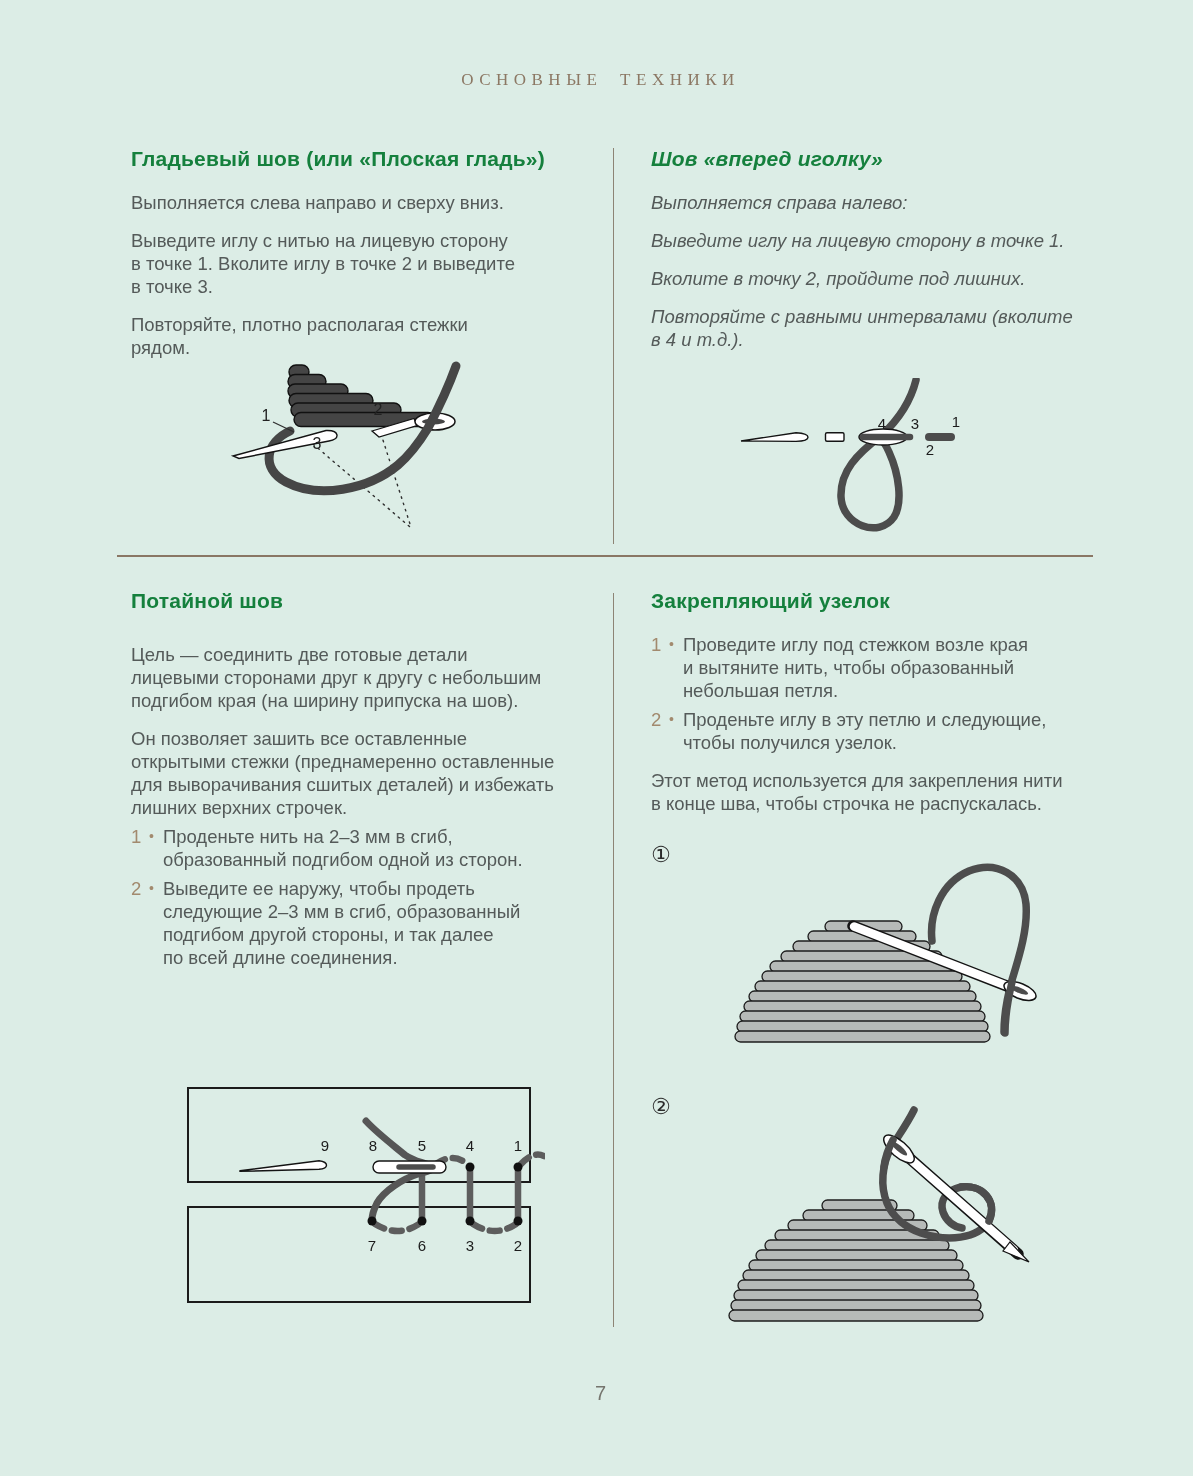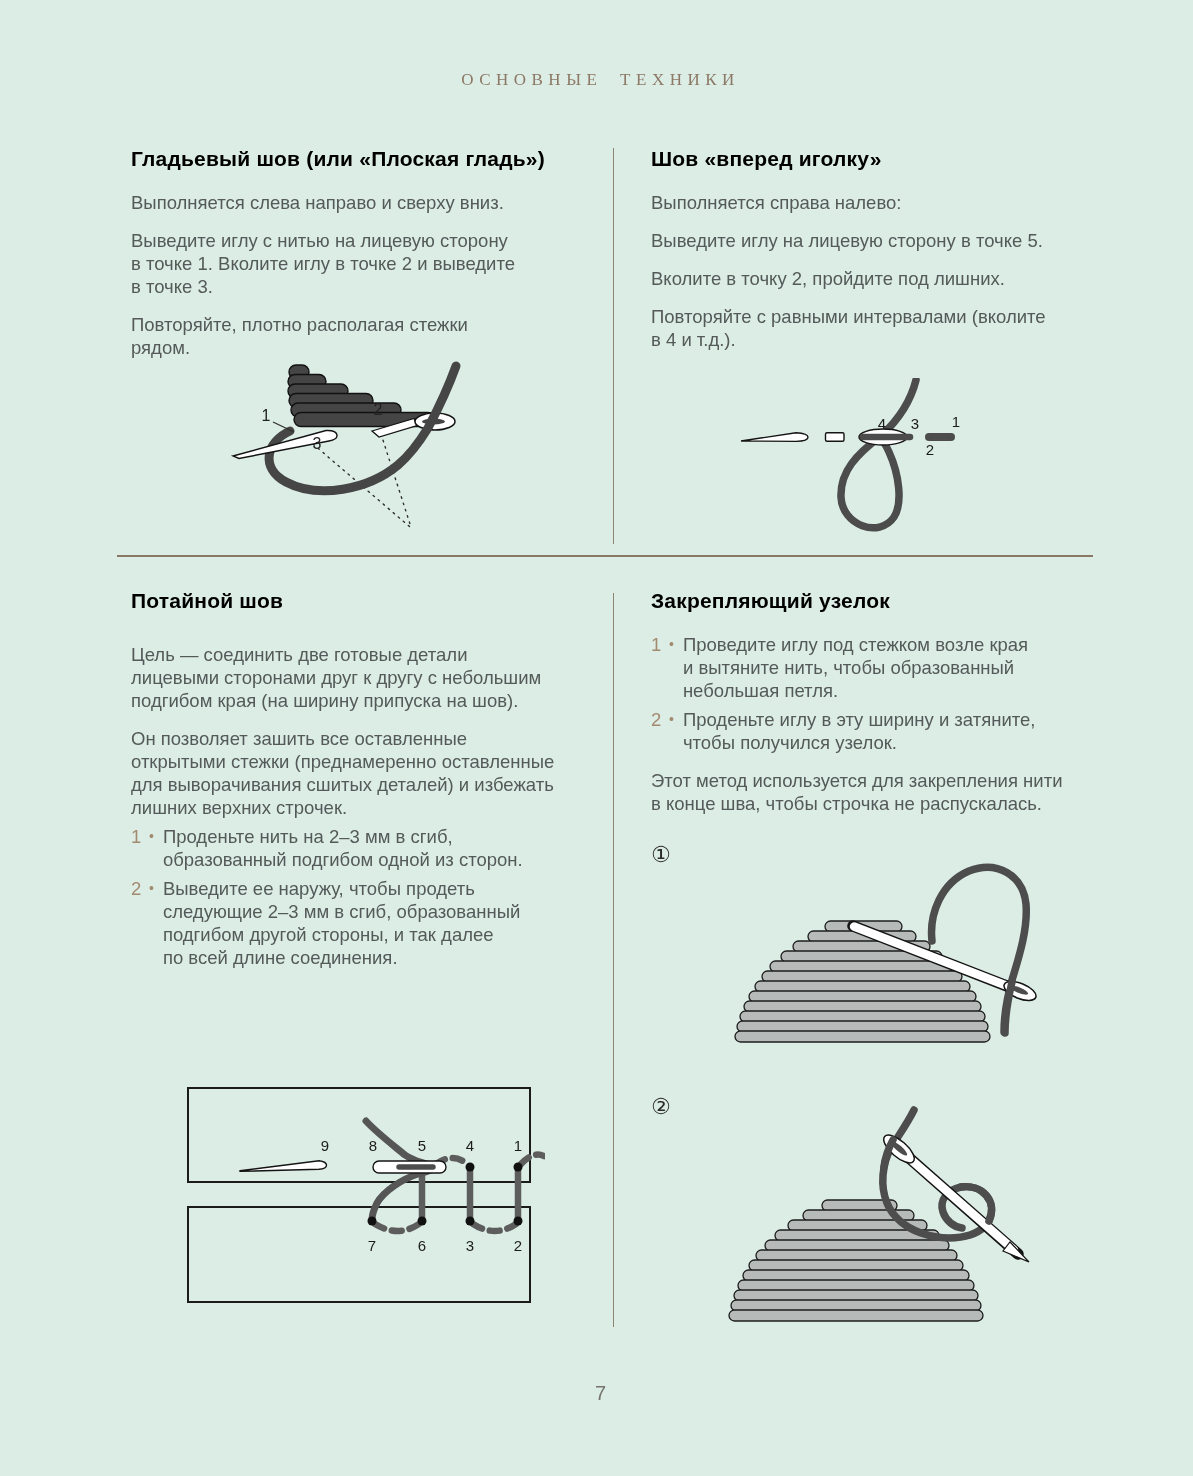--- a/index.html
+++ b/index.html
@@ -15,26 +15,26 @@
   }
   .page-header{
     position:absolute;top:70px;left:0;width:100%;
     text-align:center;
     font-family:"Liberation Serif","DejaVu Serif",serif;
     font-size:17px;letter-spacing:5.5px;word-spacing:8px;
     color:#8c7864;
   }
   .col{position:absolute;}
   .col.tl{left:131px;top:147px;width:472px;}
-  .col.tr{left:651px;top:147px;width:442px;}
+  .col.tr{left:651px;top:147px;width:442px;font-style:italic;}
   .col.bl{left:131px;top:589px;width:476px;}
   .col.br{left:651px;top:589px;width:442px;}
   h2.section-title{
     margin:0 0 20px 0;
-    font-size:21px;font-weight:bold;color:#000000;letter-spacing:0.2px;
+    font-size:21px;font-weight:bold;color:#15803d;letter-spacing:0.2px;
   }
   p.body{
     margin:15px 0 6px 0;
     font-size:18.5px;line-height:23px;
     white-space:pre-line;
   }
   p.body.gap-before{margin-top:30px;}
   .li{display:flex;margin:0 0 6px 0;font-size:18.5px;line-height:23px;}
   .li .num{color:#a28a6e;flex:0 0 auto;min-width:12px;}
   .li .dot{color:#a28a6e;flex:0 0 auto;margin:0 9px 0 6px;font-size:14px;line-height:23px;}
@@ -74,21 +74,21 @@
     <p class="body">Выведите иглу с нитью на лицевую сторону
 в точке 1. Вколите иглу в точке 2 и выведите
 в точке 3.</p>
     <p class="body">Повторяйте, плотно располагая стежки
 рядом.</p>
   </section>
 
   <section class="col tr">
     <h2 class="section-title">Шов «вперед иголку»</h2>
     <p class="body">Выполняется справа налево:</p>
-    <p class="body">Выведите иглу на лицевую сторону в точке 5.</p>
+    <p class="body">Выведите иглу на лицевую сторону в точке 1.</p>
     <p class="body">Вколите в точку 2, пройдите под лишних.</p>
     <p class="body">Повторяйте с равными интервалами (вколите
 в 4 и т.д.).</p>
   </section>
 
   <section class="col bl">
     <h2 class="section-title">Потайной шов</h2>
     <p class="body gap-before">Цель — соединить две готовые детали
 лицевыми сторонами друг к другу с небольшим
 подгибом края (на ширину припуска на шов).</p>
@@ -117,21 +117,21 @@
     <div class="li">
       <span class="num">1</span>
       <span class="dot">•</span>
       <span class="li-text">Проведите иглу под стежком возле края
 и вытяните нить, чтобы образованный
 небольшая петля.</span>
     </div>
     <div class="li">
       <span class="num">2</span>
       <span class="dot">•</span>
-      <span class="li-text">Проденьте иглу в эту ширину и затяните,
+      <span class="li-text">Проденьте иглу в эту петлю и следующие,
 чтобы получился узелок.</span>
     </div>
     <p class="body">Этот метод используется для закрепления нити
 в конце шва, чтобы строчка не распускалась.</p>
   </section>
 
   <div class="rule-v top"></div>
   <div class="rule-h"></div>
   <div class="rule-v bottom"></div>
 

